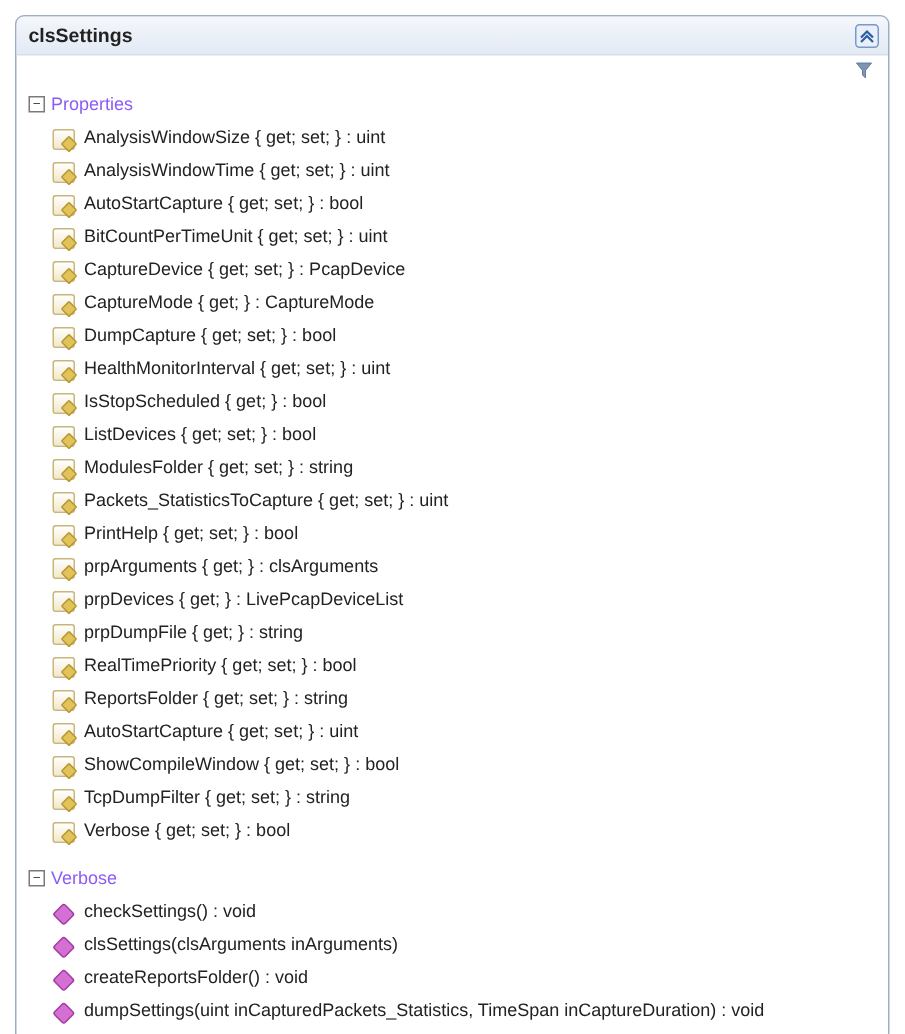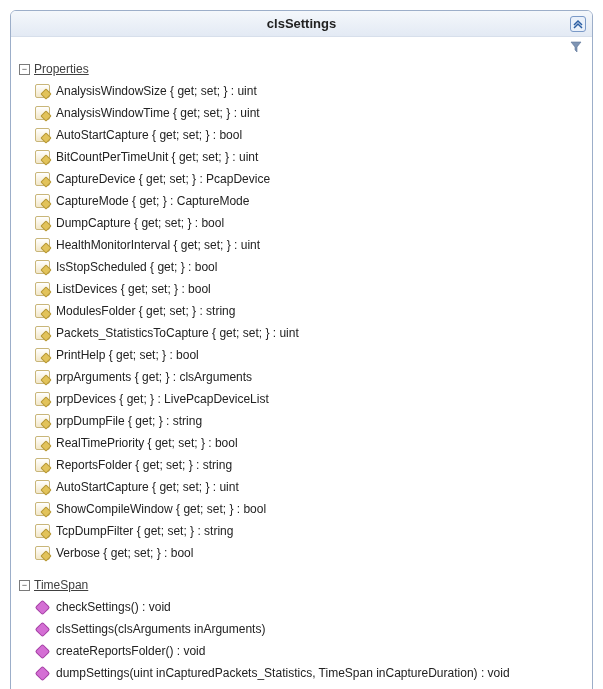--- a/index.html
+++ b/index.html
@@ -20,21 +20,20 @@
   }
   .header {
     background: linear-gradient(to bottom, #f4f7fb 0%, #e3eaf4 100%);
     padding: 5px 8px 5px 8px;
     position: relative;
     border-bottom: 1px solid #d7dfeb;
   }
   .title {
     font-weight: bold;
     font-size: 13px;
-    text-align: center;
   }
   .subtitle {
     font-size: 11px;
     color: #444;
     margin-top: 1px;
   }
   .collapse-btn {
     position: absolute;
     right: 6px;
     top: 5px;
@@ -76,29 +75,28 @@
     border: 1px solid #7a7a7a;
     display: inline-flex;
     align-items: center;
     justify-content: center;
     font-size: 9px;
     line-height: 1;
     background: #fff;
     color: #444;
   }
   .section-title {
-    color: #404040;
-    text-decoration: underline;
+    color: #8b5cf6;
   }
   .items {
     padding: 2px 0 4px 18px;
   }
   .item {
     display: flex;
-    align-items: center;
+    align-items: flex-end;
     gap: 6px;
     padding: 2px 0;
     line-height: 18px;
   }
   .icon {
     width: 15px;
     height: 14px;
     flex: 0 0 15px;
     display: inline-block;
     position: relative;
@@ -259,21 +257,21 @@
         <div class="item">
           <span class="icon icon-prop"></span>
           <span class="item-text">Verbose { get; set; } : bool</span>
         </div>
       </div>
   </div>
 
   <div class="section">
     <div class="section-head">
       <span class="toggle-box">−</span>
-      <span class="section-title">TimeSpan</span>
+      <span class="section-title">Verbose</span>
     </div>
     <div class="items" id="methods-list">
         <div class="item">
           <span class="icon icon-method"></span>
           <span class="item-text">checkSettings() : void</span>
         </div>
         <div class="item">
           <span class="icon icon-method"></span>
           <span class="item-text">clsSettings(clsArguments inArguments)</span>
         </div>

